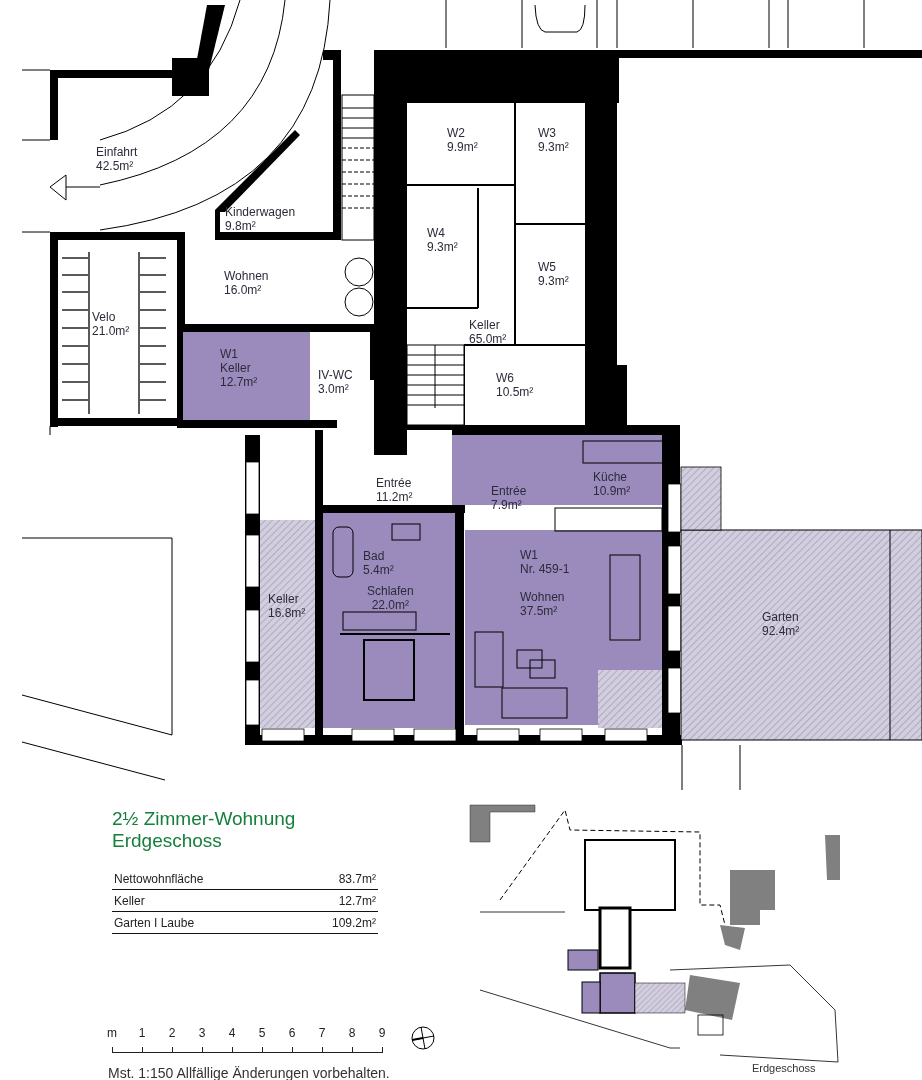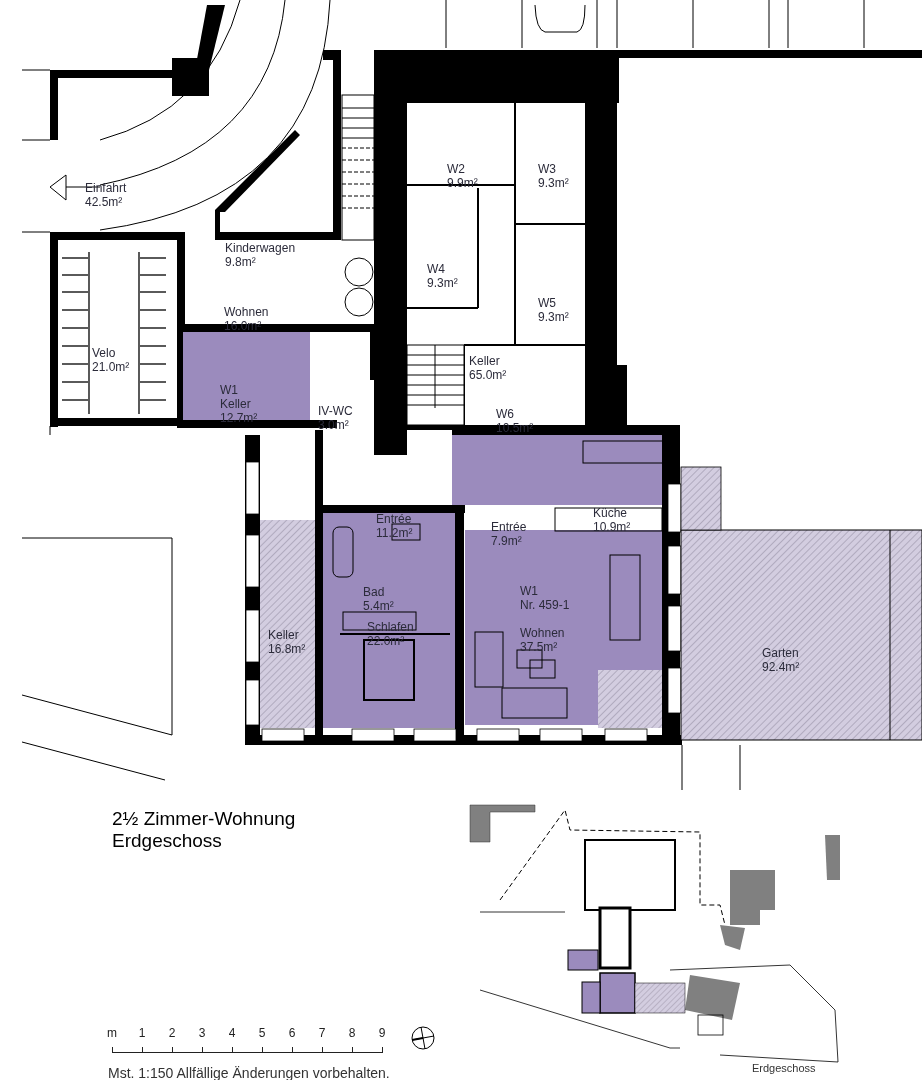--- a/index.html
+++ b/index.html
@@ -1,20 +1,20 @@
 <!DOCTYPE html>
 <html><head>
 <meta charset="utf-8">
 <style>
   html,body{margin:0;padding:0;background:#fff;}
   body{width:922px;height:1080px;position:relative;overflow:hidden;font-family:"Liberation Sans",sans-serif;color:#222;}
   #plan{position:absolute;left:0;top:0;}
-  .room-label{position:absolute;font-size:12px;line-height:14px;color:#2b2b3a;white-space:pre;margin-top:36px;}
+  .room-label{position:absolute;font-size:12px;line-height:14px;color:#2b2b3a;white-space:pre;}
   .info{position:absolute;left:112px;top:808px;width:268px;}
-  .info .title{font-size:19px;line-height:22px;color:#000000;font-weight:normal;margin:0;}
+  .info .title{font-size:19px;line-height:22px;color:#15803d;font-weight:normal;margin:0;}
   .info table{border-collapse:collapse;width:266px;margin-top:16px;font-size:12px;color:#222;}
   .info td{padding:4px 2px 3px 2px;border-bottom:1.4px solid #111;}
   .info td.v{text-align:right;}
   .scale{position:absolute;left:108px;top:1026px;width:280px;}
   .scale .nums{position:relative;height:16px;font-size:12px;}
   .scale .nums span{position:absolute;top:0;transform:translateX(-50%);}
   .scale .bar{position:relative;height:8px;border-bottom:1px solid #222;margin-top:2px;width:271px;left:4px;}
   .scale .tick{position:absolute;bottom:-1px;width:1px;height:6px;background:#222;}
   .scale .note{font-size:14px;margin-top:12px;color:#333;white-space:nowrap;}
   .floor-caption{position:absolute;left:752px;top:1062px;font-size:11px;color:#333;}
@@ -233,21 +233,21 @@
 
   <g transform="translate(423,1038)" stroke="#000" fill="none">
     <circle r="11" stroke-width="1"></circle>
     <line x1="-11" y1="2" x2="11" y2="-2" stroke-width="1"></line>
     <line x1="-11" y1="2" x2="0" y2="0" stroke-width="2.2"></line>
     <line x1="-2" y1="-11" x2="2" y2="11" stroke-width="1"></line>
   </g>
 </svg>
 
 <div id="labels">
-    <div class="room-label" style="left: 85px; top: 145px;">Einfahrt
+    <div class="room-label" style="left: 96px; top: 145px;">Einfahrt
 42.5m²</div>
     <div class="room-label" style="left: 225px; top: 205px;">Kinderwagen
 9.8m²</div>
     <div class="room-label" style="left: 447px; top: 126px;">W2
 9.9m²</div>
     <div class="room-label" style="left: 538px; top: 126px;">W3
 9.3m²</div>
     <div class="room-label" style="left: 427px; top: 226px;">W4
 9.3m²</div>
     <div class="room-label" style="left: 538px; top: 260px;">W5
@@ -271,30 +271,46 @@
 7.9m²</div>
     <div class="room-label" style="left: 593px; top: 470px;">Küche
 10.9m²</div>
     <div class="room-label" style="left: 363px; top: 549px;">Bad
 5.4m²</div>
     <div class="room-label" style="left: 520px; top: 548px;">W1
 Nr. 459-1
 
 Wohnen
 37.5m²</div>
-    <div class="room-label" style="left: 367px; top: 584px;">Schlafen
+    <div class="room-label" style="left: 367px; top: 584px; text-align: center;">Schlafen
 22.0m²</div>
     <div class="room-label" style="left: 268px; top: 592px;">Keller
 16.8m²</div>
     <div class="room-label" style="left: 762px; top: 610px;">Garten
 92.4m²</div>
   </div>
 
 <div class="info">
   <p class="title"><span>2½ Zimmer-Wohnung</span><br><span>Erdgeschoss</span></p>
+  <table>
+    <tbody>
+        <tr>
+          <td>Nettowohnfläche</td>
+          <td class="v">83.7m²</td>
+        </tr>
+    <tr>
+          <td>Keller</td>
+          <td class="v">12.7m²</td>
+        </tr>
+    <tr>
+          <td>Garten I Laube</td>
+          <td class="v">109.2m²</td>
+        </tr>
+  </tbody>
+    </table>
 </div>
 
 <div class="scale">
   <div class="nums">
     <span style="left:4px">m</span>
     <span style="left:34px">1</span>
     <span style="left:64px">2</span>
     <span style="left:94px">3</span>
     <span style="left:124px">4</span>
     <span style="left:154px">5</span>

